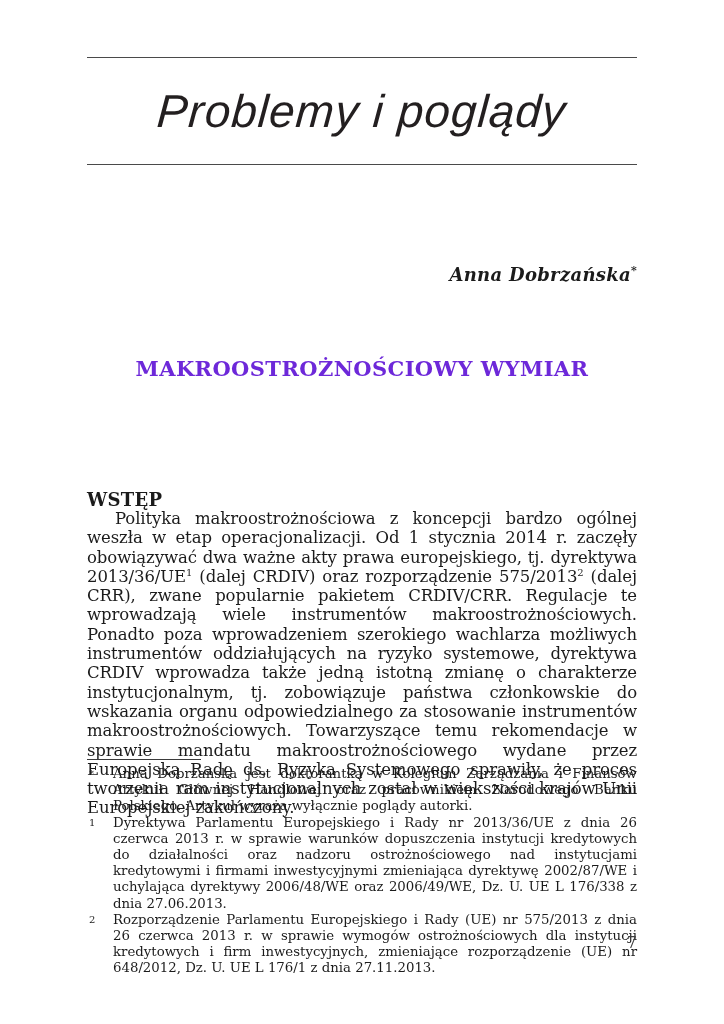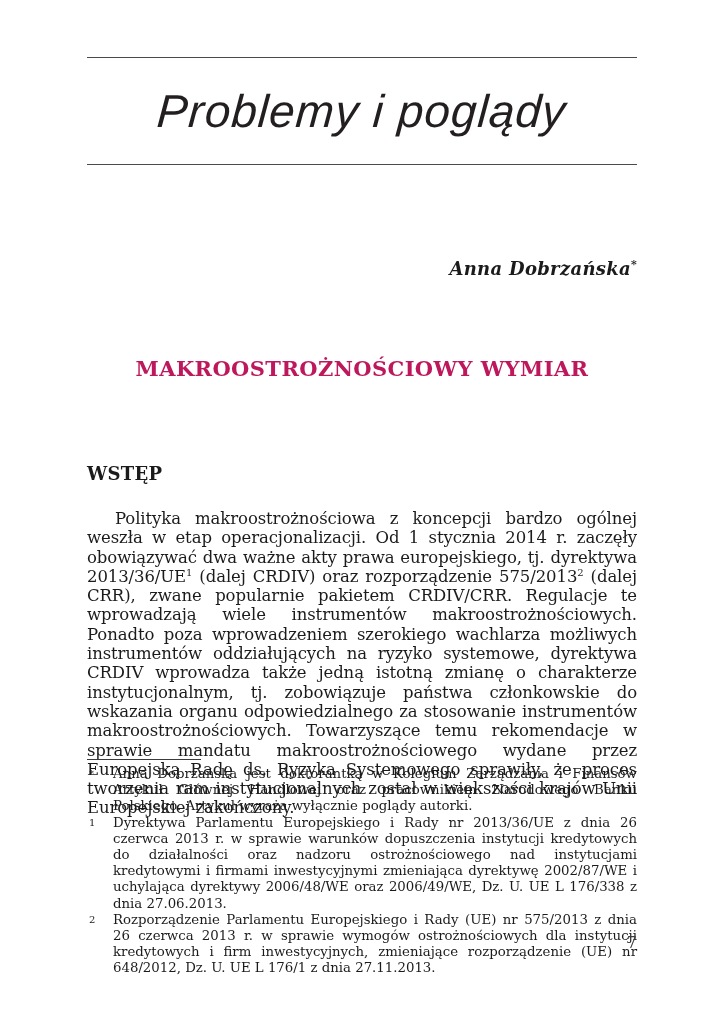--- a/index.html
+++ b/index.html
@@ -31,43 +31,43 @@
     font-style: italic;
     font-weight: 500;
     font-size: 46px;
     letter-spacing: 1px;
     color: #231f20;
     transform: skewX(-4deg);
   }
 
   
   .author-line {
-    top: 258px;
+    top: 264px;
     text-align: right;
     font-weight: bold;
     font-style: italic;
     font-size: 18px;
     letter-spacing: 0.3px;
   }
   .author-line sup { font-size: 11px; font-style: normal; }
 
   
   .article-title {
     top: 356px;
     text-align: center;
     font-weight: bold;
     font-size: 21px;
     line-height: 26px;
     letter-spacing: 0.4px;
-    color: #be185d;
+    color: #6d28d9;
   }
 
   
   .section-heading {
-    top: 463px;
+    top: 489px;
     font-weight: bold;
     font-size: 18px;
     letter-spacing: 0.3px;
   }
 
   
   .body-paragraph {
     top: 509px;
     font-size: 16.5px;
     line-height: 19.3px;

